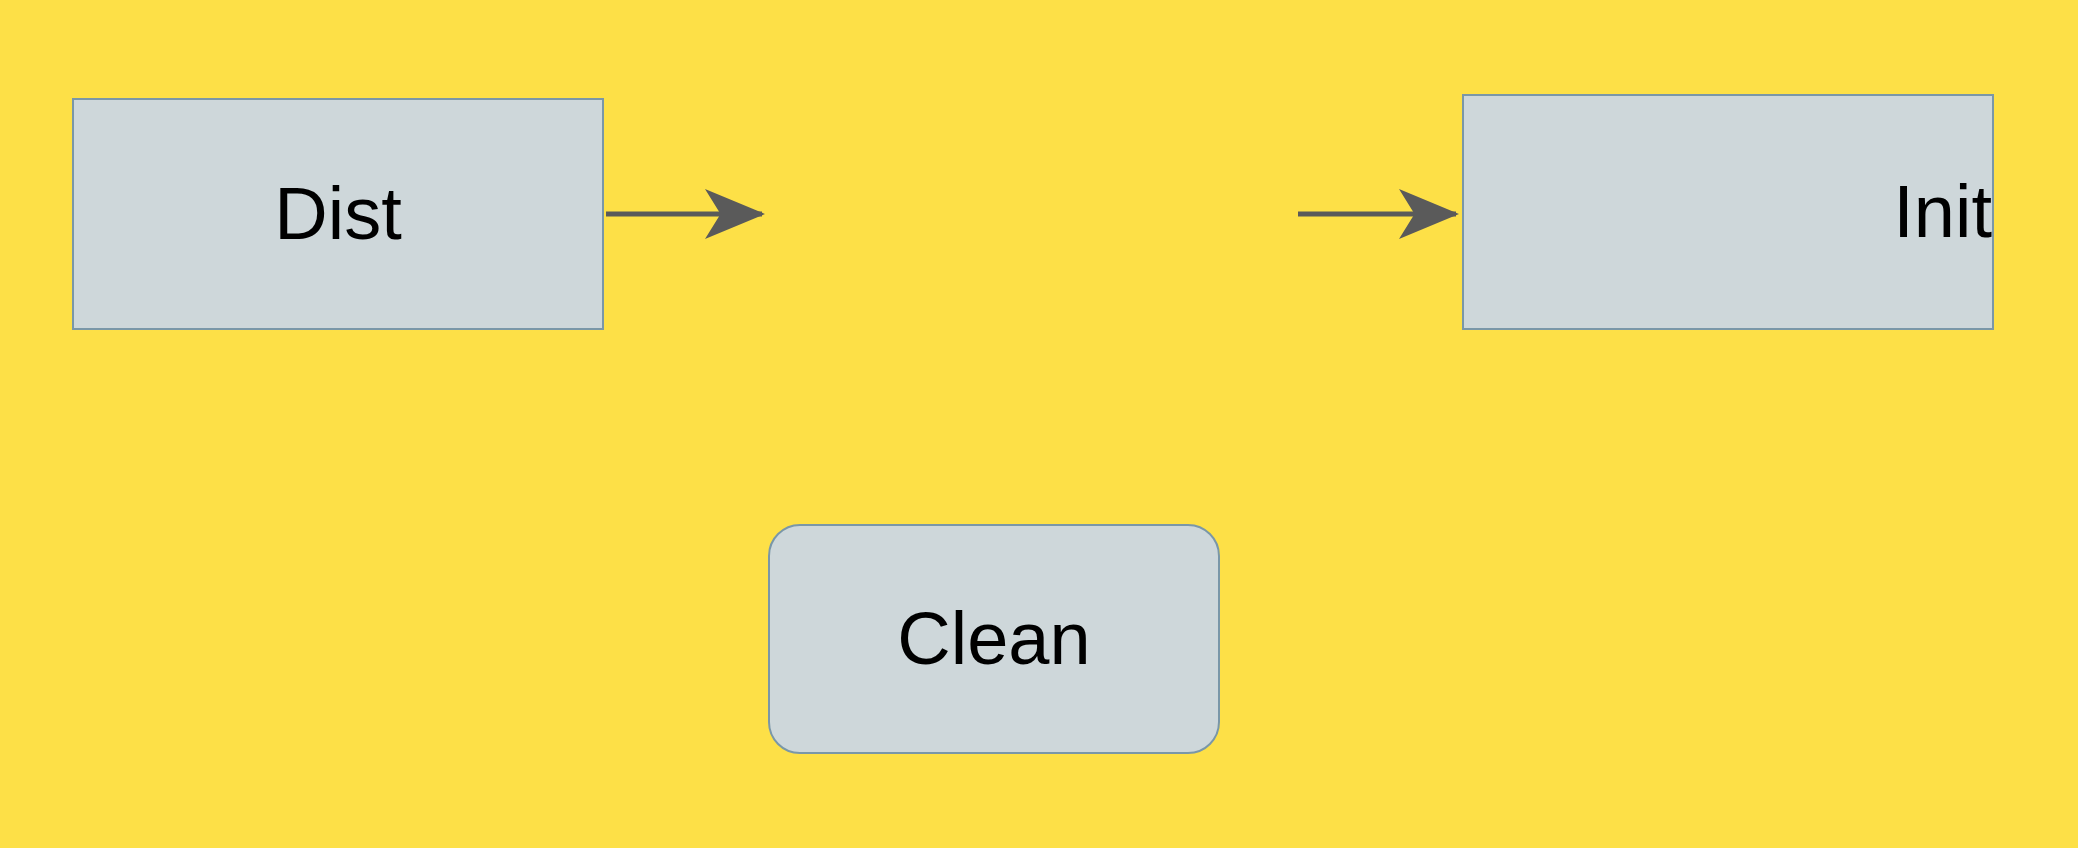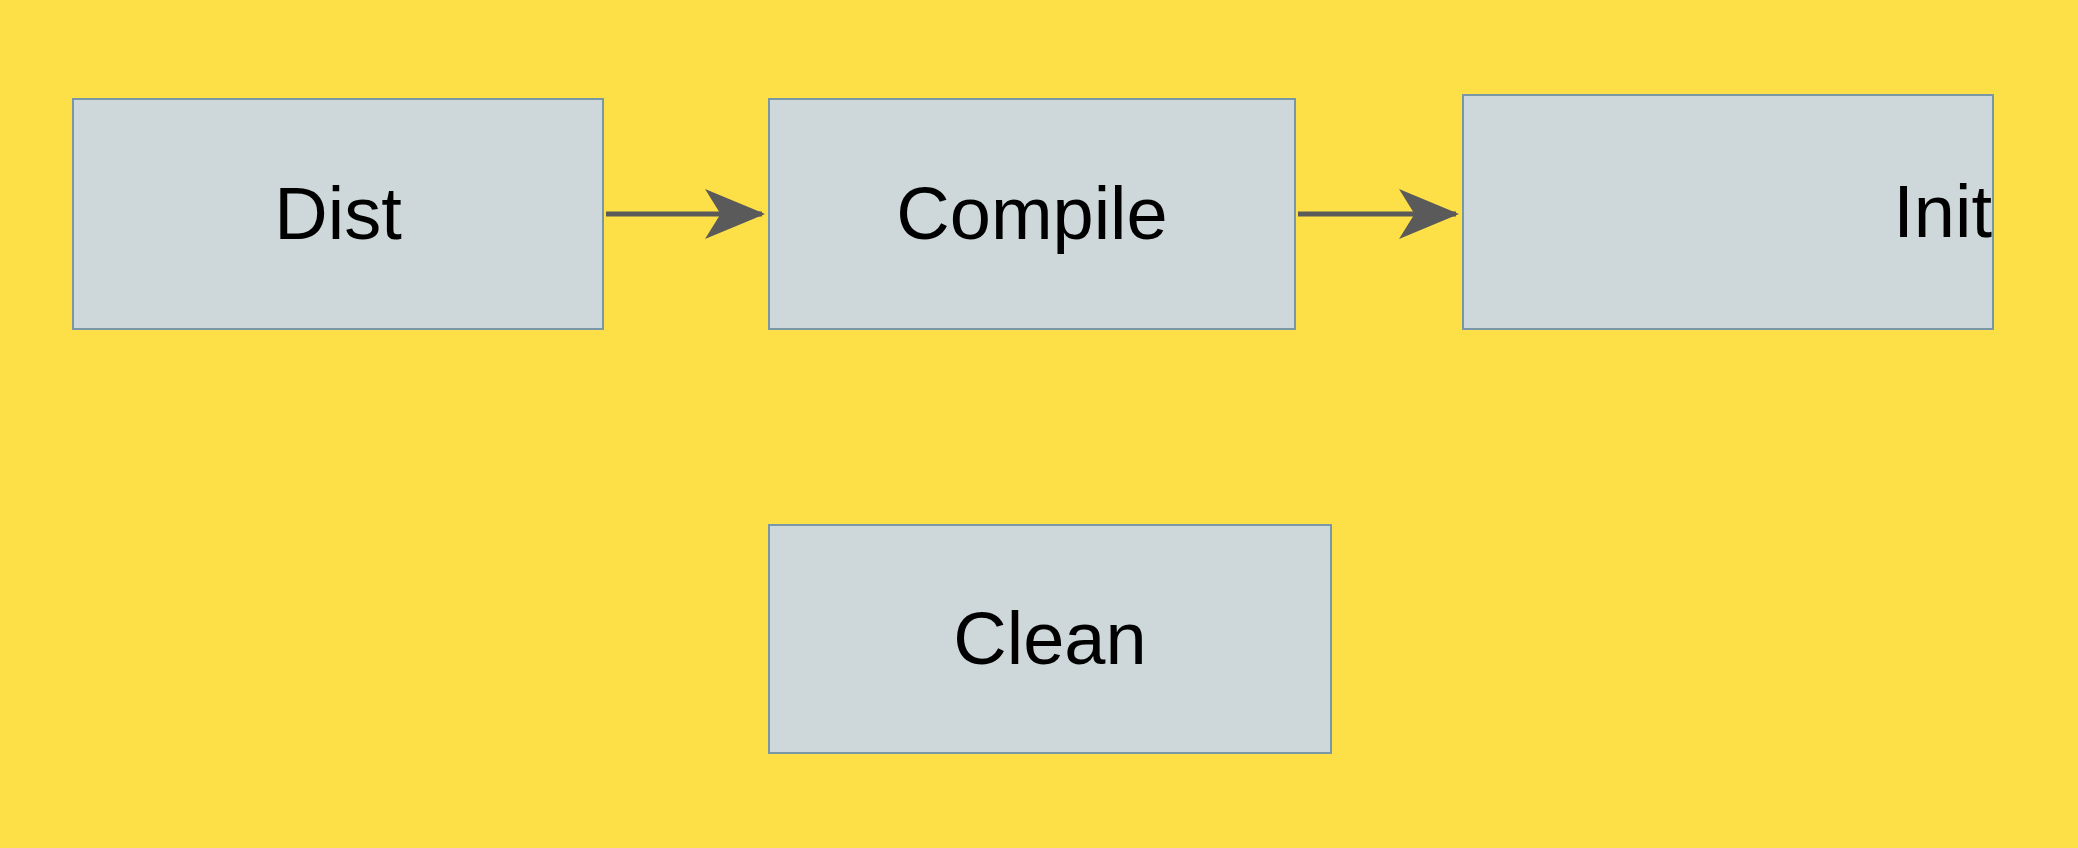--- a/index.html
+++ b/index.html
@@ -61,25 +61,22 @@
 
     <line class="edge-line" x1="606" y1="214" x2="762" y2="214" stroke="#5a5a5a" stroke-width="5" marker-end="url(#barb-arrow)"></line>
 
     <line class="edge-line" x1="1298" y1="214" x2="1456" y2="214" stroke="#5a5a5a" stroke-width="5" marker-end="url(#barb-arrow)"></line>
   </svg>
 
   <div class="node-box" style="left:72px; top:98px; width:532px; height:232px;">
     <span class="node-label">Dist</span>
   </div>
 
-  <div class="node-box" style="left:768px; top:98px; width:528px; height:232px;">
-    <span class="node-label">Compile</span>
-  </div>
 
   <div class="node-box" style="left:1462px; top:94px; width:532px; height:236px;justify-content:flex-end;">
     <span class="node-label">Init</span>
   </div>
 
-  <div class="node-box" style="left:768px; top:524px; width:564px; height:230px;">
+  <div class="node-box" style="left:768px; top:524px; width:452px; height:230px;border-radius:32px;">
     <span class="node-label">Clean</span>
   </div>
 
 </div>
 
 </body></html>

